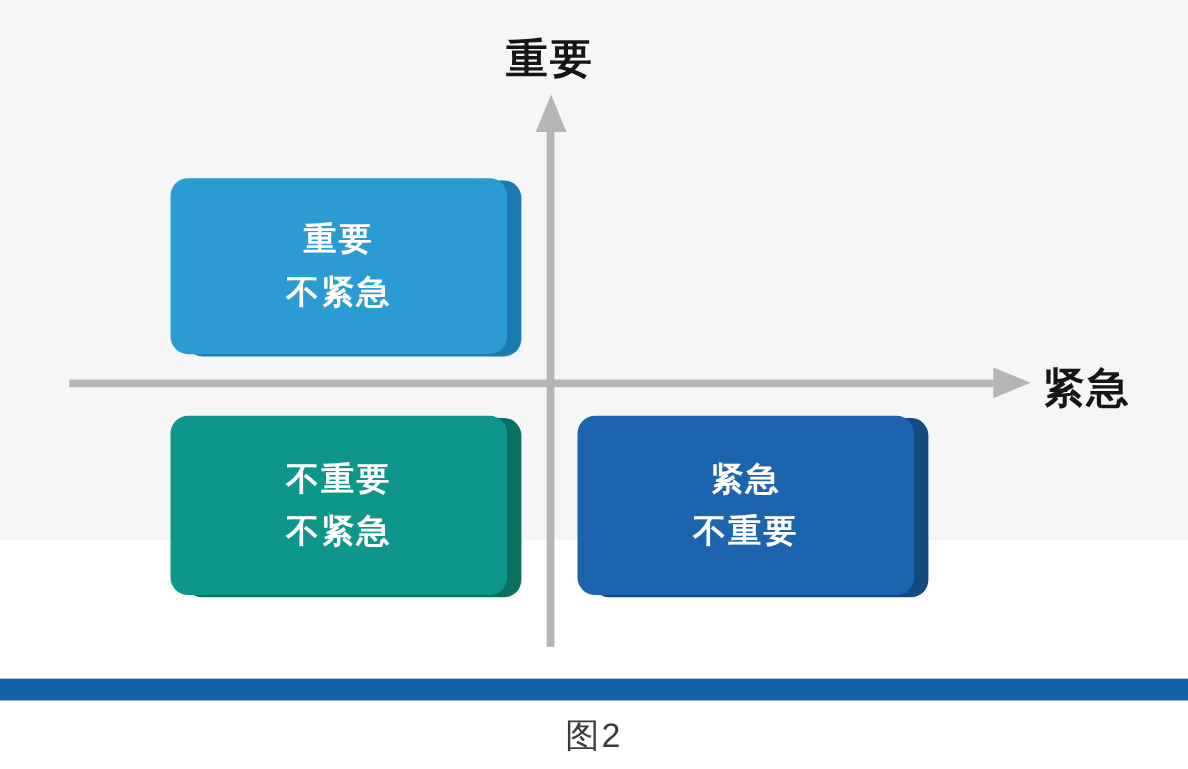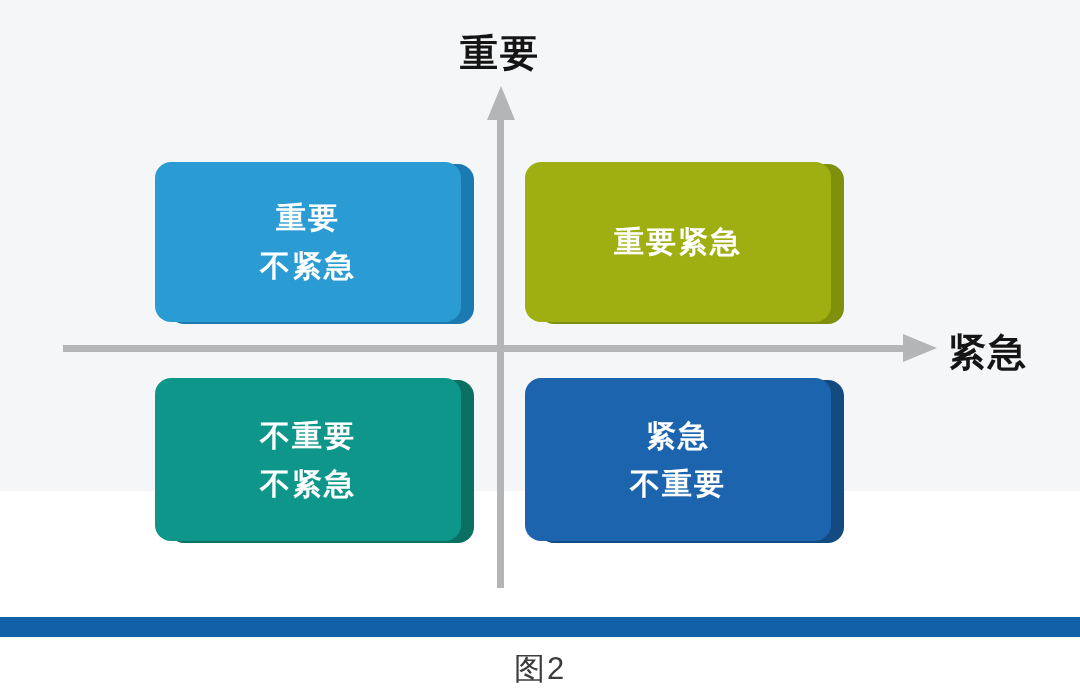--- a/index.html
+++ b/index.html
@@ -131,24 +131,20 @@
     <div class="h-axis-arrowhead"></div>
 
     <div class="y-axis-label">重要</div>
     <div class="x-axis-label">紧急</div>
 
     <div class="quadrant q-tl" style="background: rgb(43, 155, 211); box-shadow: rgb(28, 122, 178) 13px 2px 0px; color: rgb(255, 255, 255);">
       <div class="qline">重要</div>
       <div class="qline">不紧急</div>
     </div>
 
-    <div class="quadrant q-tr" style="background: rgb(159, 174, 16); box-shadow: rgb(127, 144, 12) 13px 2px 0px; color: rgb(255, 255, 255);">
-      <div class="qline">重要紧急</div>
-      <div class="qline"></div>
-    </div>
 
     <div class="quadrant q-bl" style="background: rgb(15, 150, 138); box-shadow: rgb(11, 111, 98) 13px 2px 0px; color: rgb(255, 255, 255);">
       <div class="qline">不重要</div>
       <div class="qline">不紧急</div>
     </div>
 
     <div class="quadrant q-br" style="background: rgb(29, 100, 174); box-shadow: rgb(19, 74, 128) 13px 2px 0px; color: rgb(255, 255, 255);">
       <div class="qline">紧急</div>
       <div class="qline">不重要</div>
     </div>

